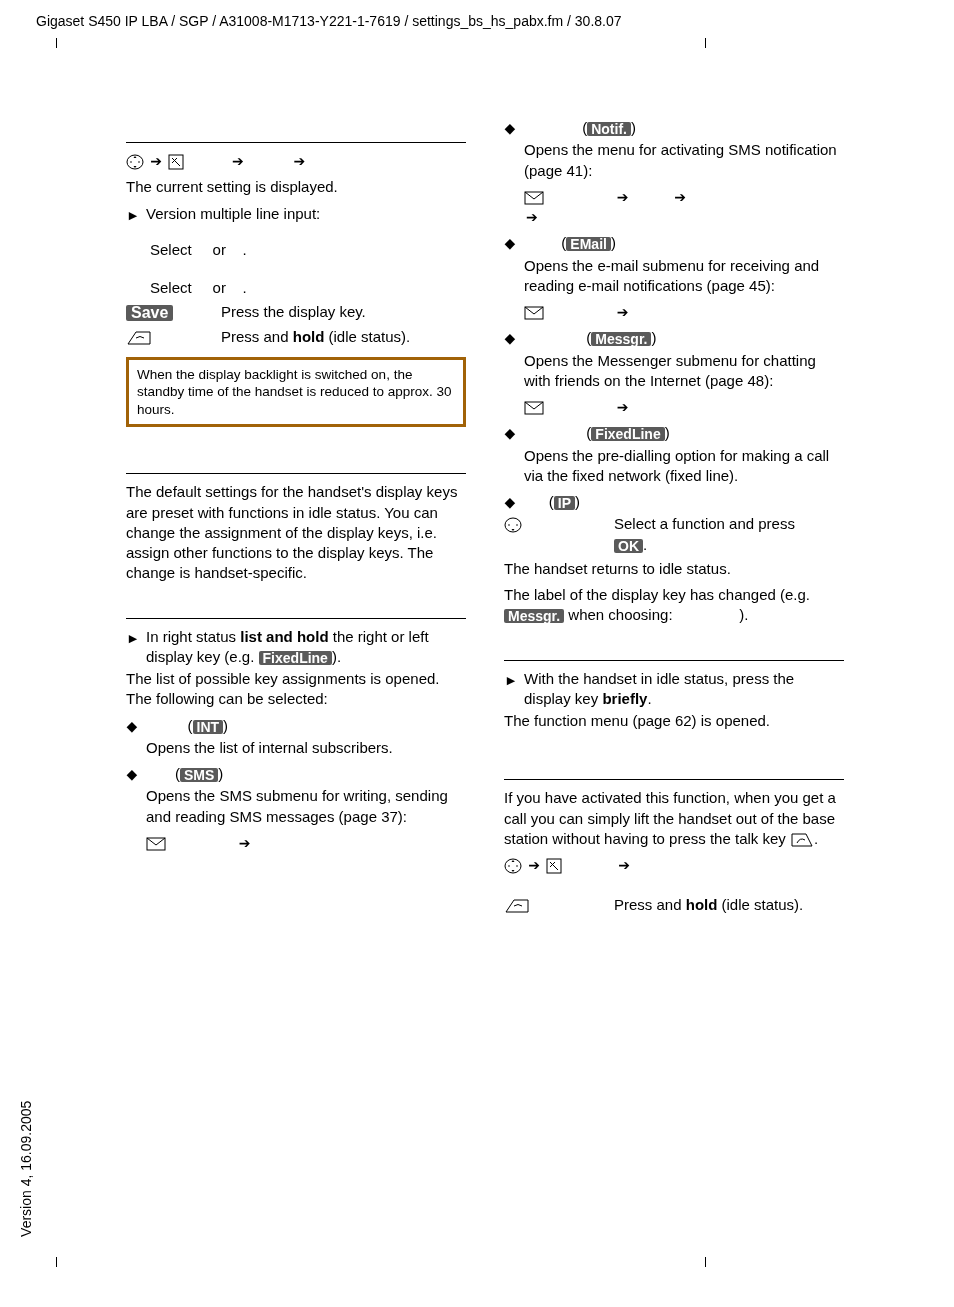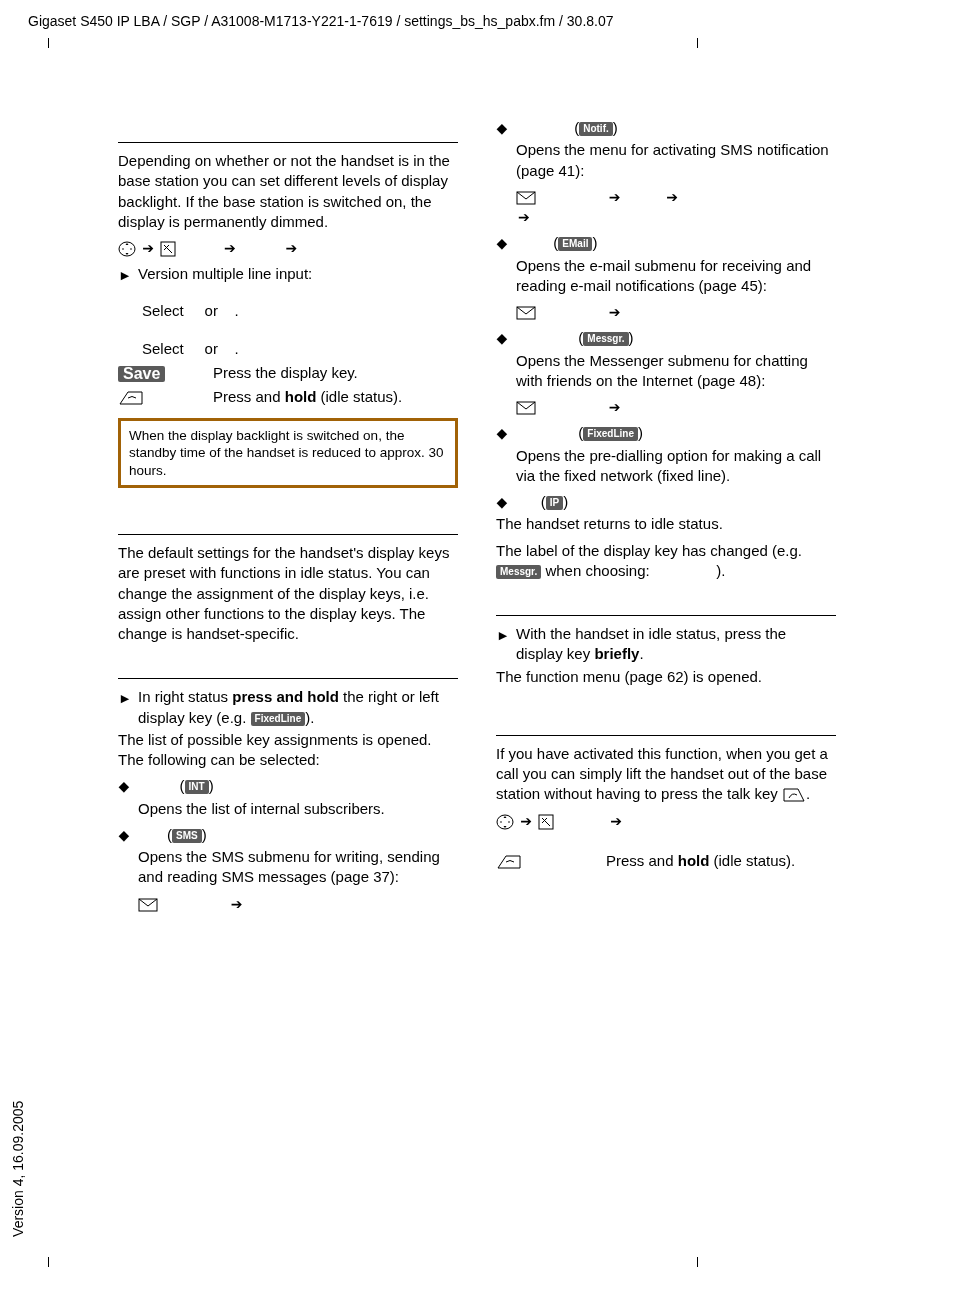--- a/index.html
+++ b/index.html
@@ -9,20 +9,21 @@
     color: #000;
     margin: 0;
     padding: 0;
     width: 954px;
     background: #fff;
   }
   .page {
     position: relative;
     width: 758px;
     height: 1307px;
+    margin-left: 8px;
   }
   .header-line {
     position: absolute;
     top: 12px;
     left: 28px;
     font-size: 14px;
   }
   .crop-tl { position: absolute; top: 38px; left: 48px; border-left:1px solid #000; height:10px; }
   .crop-tr { position: absolute; top: 38px; right: 60px; border-right:1px solid #000; height:10px; }
   .crop-bl { position: absolute; bottom: 40px; left: 48px; border-left:1px solid #000; height:10px; }
@@ -63,21 +64,21 @@
     background: #5a5a5a;
     color: #fff;
     font-size: 16px;
     font-weight: bold;
     padding: 1px 5px;
     border-radius: 2px;
     vertical-align: middle;
     line-height: 14px;
   }
   .badge-sm {
-    font-size: 10px;
+    font-size: 14px;
     padding: 0px 4px;
   }
   .arrow { font-size: 14px; padding: 0 2px; }
   .tri { font-size: 11px; padding-right: 6px; }
   .diamond { font-size: 14px; padding-right: 8px; }
   .indent1 { padding-left: 24px; }
   .row { display:flex; margin-bottom:4px; }
   .row .lbl { flex:0 0 95px; }
   .row .val { flex:1; }
   .note-box {
@@ -108,41 +109,41 @@
   <div class="crop-bl"></div>
   <div class="crop-br"></div>
 
   <div class="version">Version 4, 16.09.2005</div>
 
   <div class="columns">
 
     <div class="col">
       <div class="spacer"></div>
       <div class="hr"></div>
-      <p>Depending on whether or not the handset is in the base station you can set different levels of display backlight. If the base station is switched on, the display is permanently dimmed.</p>
 
       <p>
         <svg class="icon" width="18" height="18">
             <ellipse cx="9" cy="9" rx="8" ry="7" fill="none" stroke="#000"></ellipse>
             <circle cx="5" cy="9" r="0.8"></circle>
             <circle cx="13" cy="9" r="0.8"></circle>
             <polygon points="9,3 7.5,5 10.5,5"></polygon>
             <polygon points="9,15 7.5,13 10.5,13"></polygon>
           </svg>
         <span class="arrow">➔</span>
         <svg class="icon" width="16" height="16">
             <rect x="1" y="1" width="14" height="14" fill="none" stroke="#000"></rect>
             <path d="M4 4 L12 12 M4 9 L9 4" stroke="#000" fill="none"></path>
           </svg>
         &nbsp;&nbsp;&nbsp;&nbsp;&nbsp;&nbsp;&nbsp;&nbsp;&nbsp;
         <span class="arrow">➔</span>
         &nbsp;&nbsp;&nbsp;&nbsp;&nbsp;&nbsp;&nbsp;&nbsp;&nbsp;
         <span class="arrow">➔</span>
       </p>
 
+      <p>The current setting is displayed.</p>
 
       <div class="bullet-row">
         <div class="b"><span class="tri">▶</span></div>
         <div class="t">Version multiple line input:</div>
       </div>
 
       <div style="height:14px"></div>
       <div class="row indent1">
         <span>Select</span>&nbsp;&nbsp;&nbsp;&nbsp;&nbsp;
         <span>or</span>&nbsp;&nbsp;&nbsp;&nbsp;
@@ -178,21 +179,21 @@
       <div class="hr"></div>
 
       <p>The default settings for the handset's display keys are preset with functions in idle status. You can change the assignment of the display keys, i.e. assign other functions to the display keys. The change is handset-specific.</p>
 
       <div class="spacer"></div>
       <div class="hr-light"></div>
 
       <div class="bullet-row">
         <div class="b"><span class="tri">▶</span></div>
         <div class="t">
-          <span>In right status </span><b>press and hold</b><span> the right or left display key (e.g. </span><span class="badge badge-sm">FixedLine</span><span>).</span>
+          <span>In right status </span><b>list and hold</b><span> the right or left display key (e.g. </span><span class="badge badge-sm">FixedLine</span><span>).</span>
         </div>
       </div>
 
       <p>The list of possible key assignments is opened. The following can be selected:</p>
 
       <div class="bullet-row">
         <div class="b"><span class="diamond">◆</span></div>
         <div class="t2">
           &nbsp;&nbsp;&nbsp;&nbsp;&nbsp;&nbsp;&nbsp;&nbsp; (<span class="badge badge-sm">INT</span>)
         </div>
@@ -278,20 +279,33 @@
       </div>
       <p class="sub">Opens the pre-dialling option for making a call via the fixed network (fixed line).</p>
 
       <div class="bullet-row">
         <div class="b"><span class="diamond">◆</span></div>
         <div class="t2">
           &nbsp;&nbsp;&nbsp;&nbsp; (<span class="badge badge-sm">IP</span>)
         </div>
       </div>
 
+      <div class="row">
+        <div class="lbl" style="flex:0 0 110px">
+          <svg class="icon" width="18" height="18">
+              <ellipse cx="9" cy="9" rx="8" ry="7" fill="none" stroke="#000"></ellipse>
+              <circle cx="5" cy="9" r="0.8"></circle>
+              <circle cx="13" cy="9" r="0.8"></circle>
+              <polygon points="9,15 7.5,13 10.5,13"></polygon>
+            </svg>
+        </div>
+        <div class="val">
+          <span>Select a function and press </span><br><span class="badge badge-sm">OK</span><span>.</span>
+        </div>
+      </div>
 
       <p>The handset returns to idle status.</p>
       <p>
         <span>The label of the display key has changed (e.g. </span><span class="badge badge-sm">Messgr.</span><span> when choosing: </span>&nbsp;&nbsp;&nbsp;&nbsp;&nbsp;&nbsp;&nbsp;&nbsp;&nbsp;&nbsp;&nbsp;&nbsp;&nbsp;&nbsp;&nbsp;<span>).</span>
       </p>
 
       <div class="spacer"></div>
       <div class="hr-light"></div>
 
       <div class="bullet-row">

